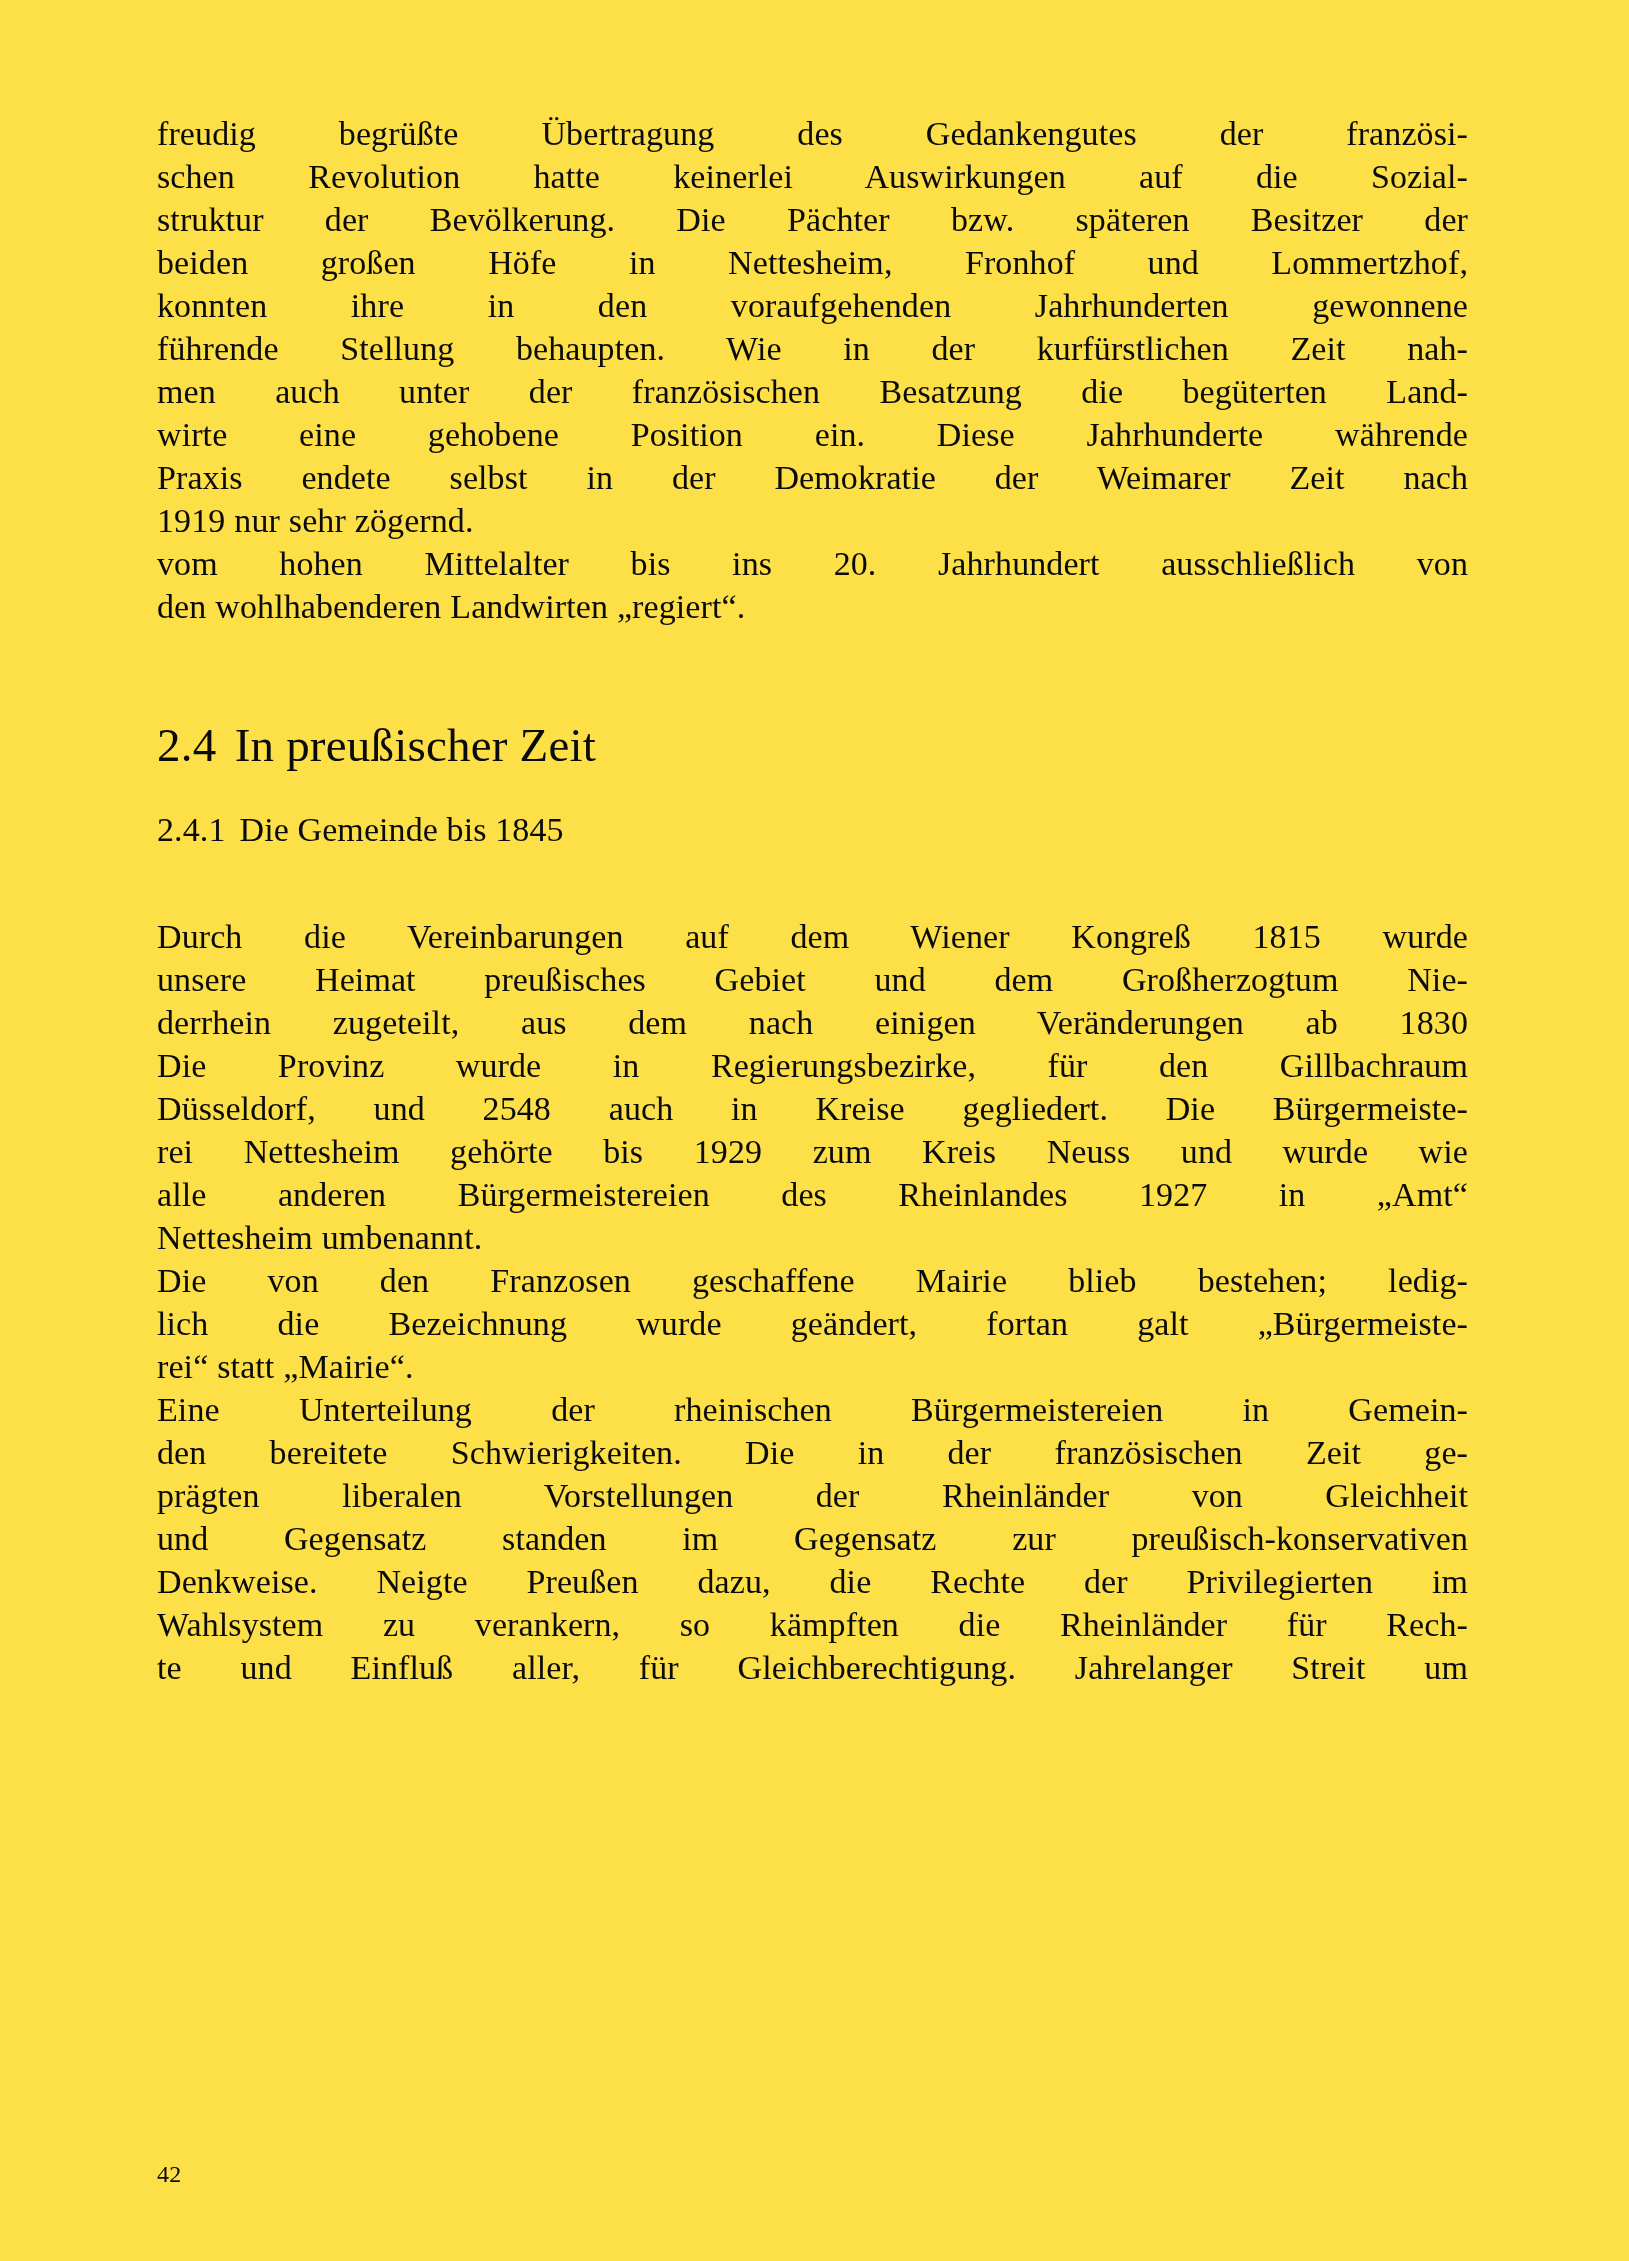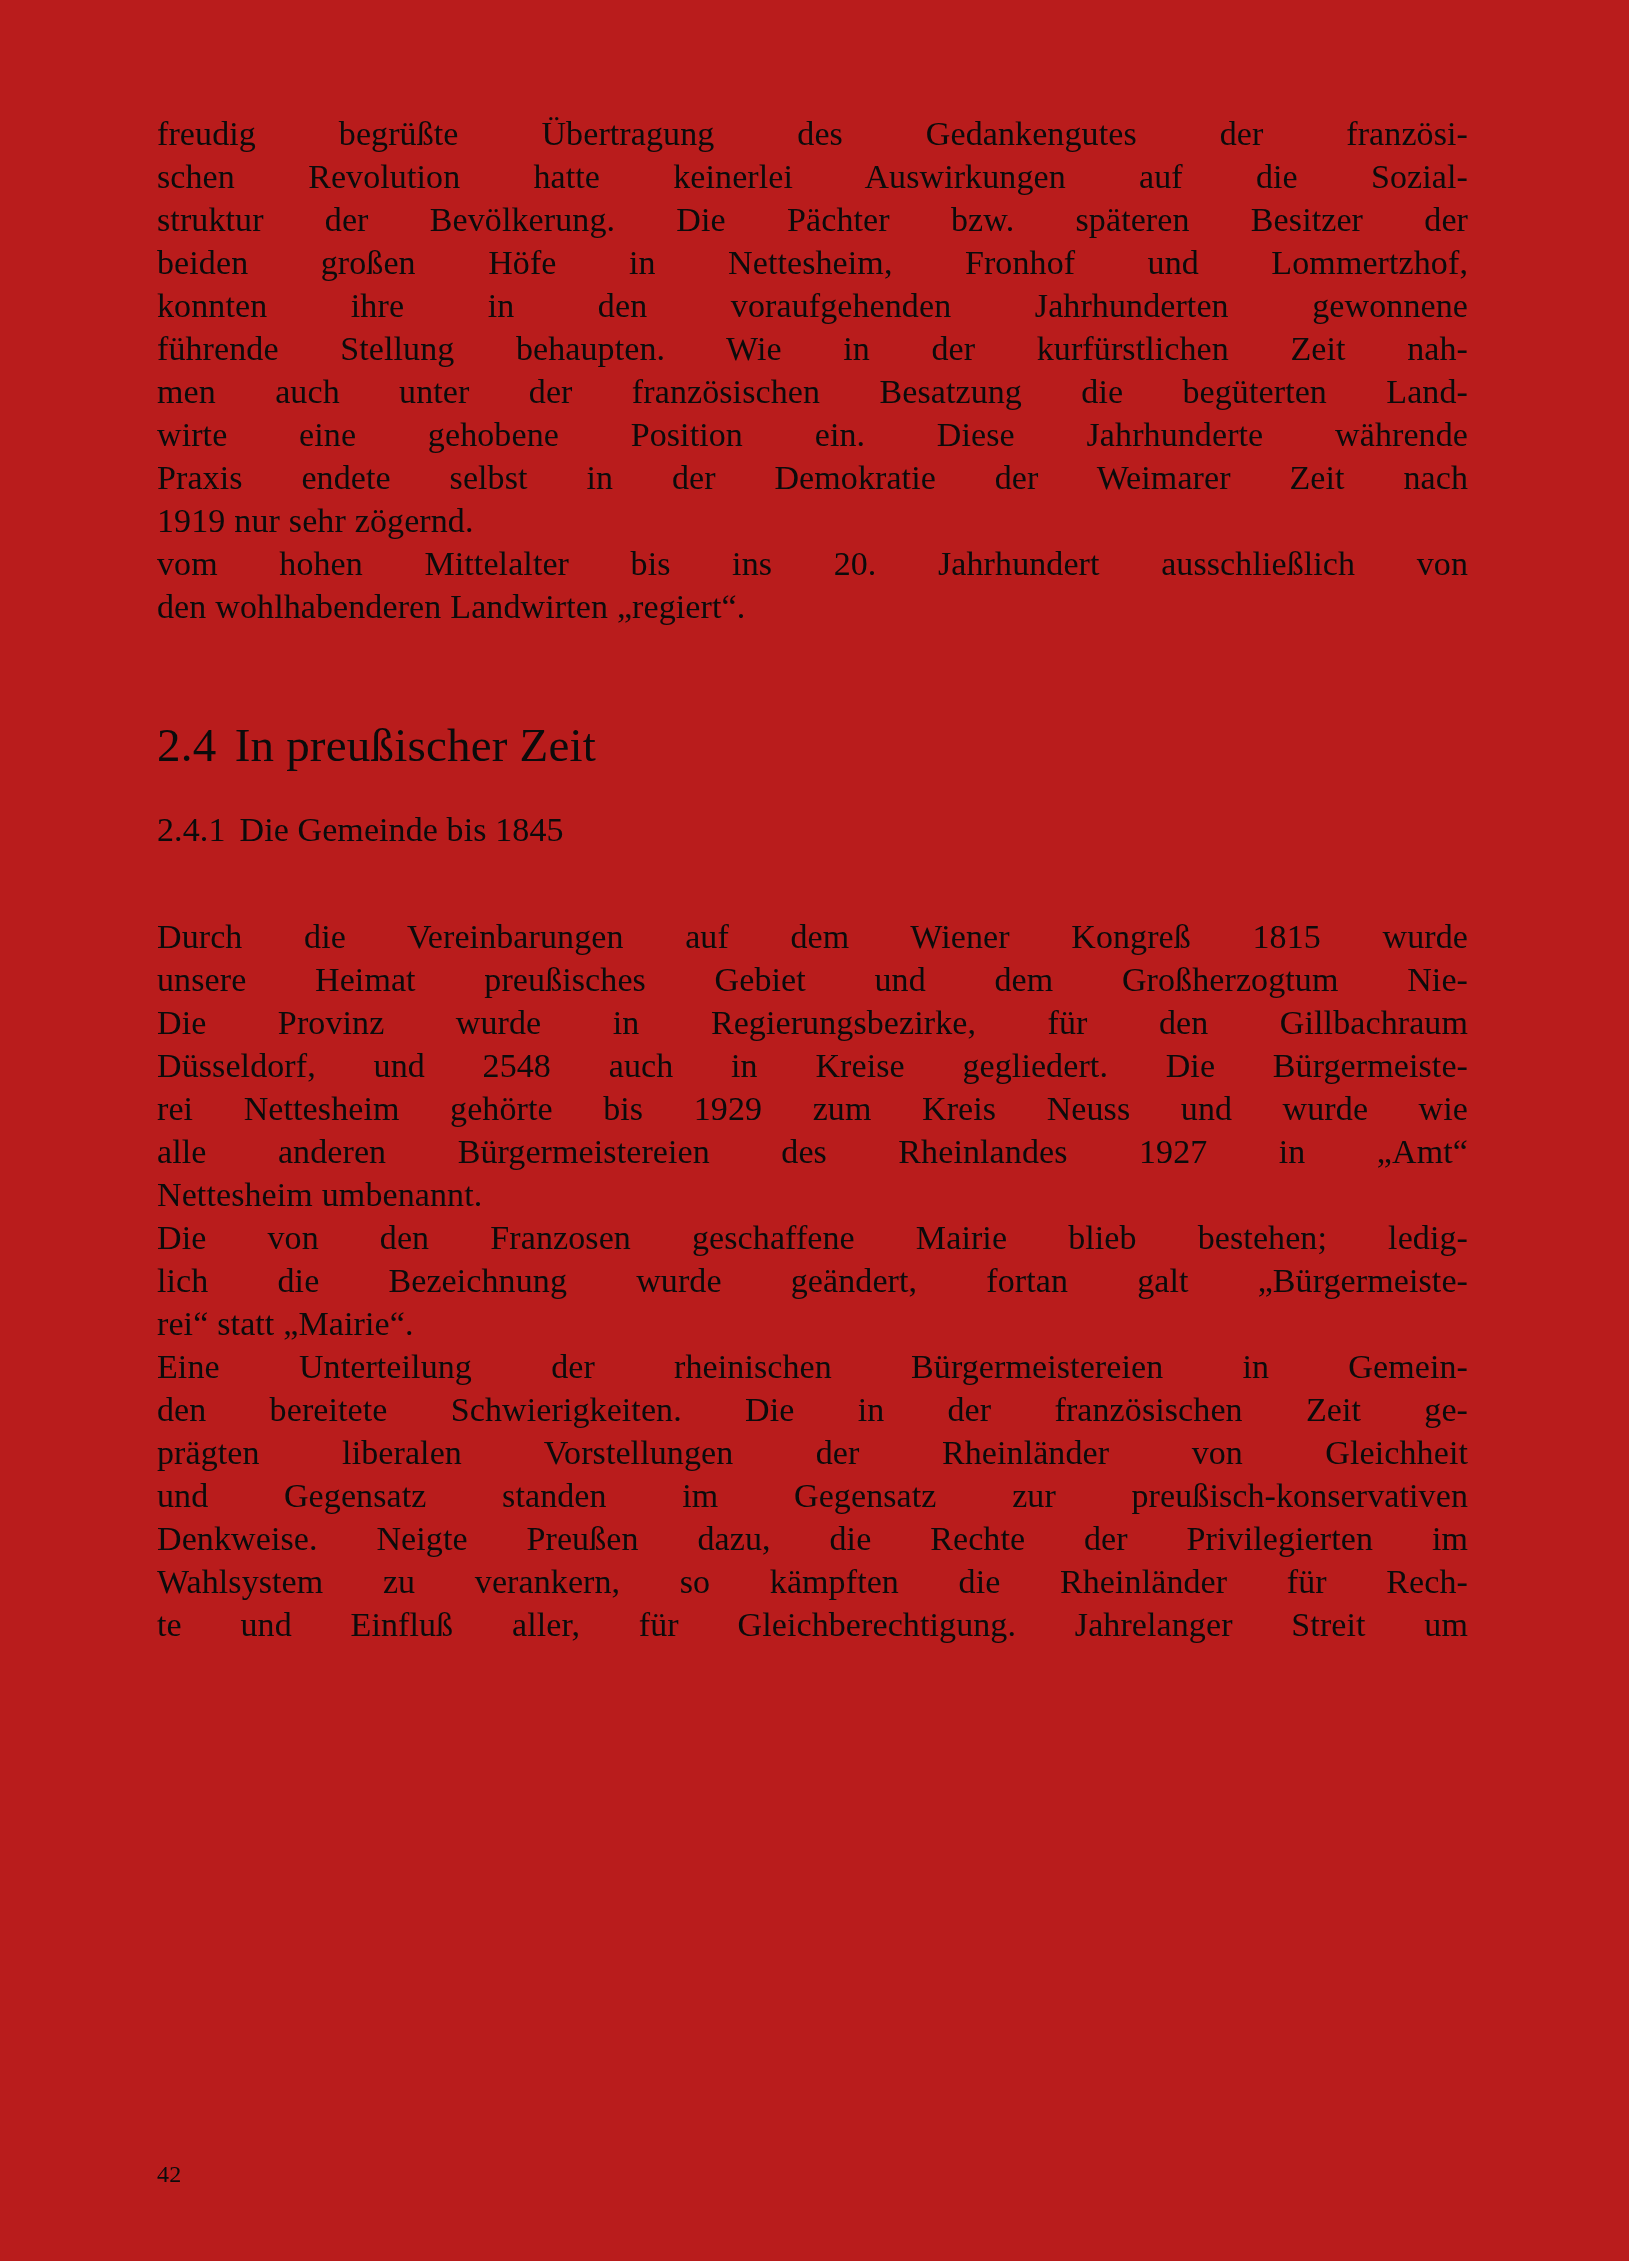--- a/index.html
+++ b/index.html
@@ -15,21 +15,21 @@
     color: #0b0b0b;
     overflow: hidden;
   }
 
   
   .page {
     position: absolute;
     left: 0; top: 0;
     width: 1630px;
     height: 2261px;
-    background: #b91c1c;
+    background: #fde047;
   }
 
   .text-column {
     position: absolute;
     left: 157px;
     top: 112px;
     width: 1311px;
   }
 
   
@@ -134,20 +134,21 @@
 
     <h3 class="h-sub">
       <span class="num">2.4.1</span><span>Die Gemeinde bis 1845</span>
     </h3>
 
     <div class="gap-after-sub"></div>
 
     <p class="para">
       <span class="just ln">Durch die Vereinbarungen auf dem Wiener Kongreß 1815 wurde</span>
       <span class="just ln">unsere Heimat preußisches Gebiet und dem Großherzogtum Nie-</span>
+      <span class="just ln">derrhein zugeteilt, aus dem nach einigen Veränderungen ab 1830</span>
       <span class="just ln">Die Provinz wurde in Regierungsbezirke, für den Gillbachraum</span>
       <span class="just ln">Düsseldorf, und 2548 auch in Kreise gegliedert. Die Bürgermeiste-</span>
       <span class="just ln">rei Nettesheim gehörte bis 1929 zum Kreis Neuss und wurde wie</span>
       <span class="just ln">alle anderen Bürgermeistereien des Rheinlandes 1927 in „Amt“</span>
       <span class="last ln">Nettesheim umbenannt.</span>
     </p>
 
     <p class="para">
       <span class="just ln">Die von den Franzosen geschaffene Mairie blieb bestehen; ledig-</span>
       <span class="just ln">lich die Bezeichnung wurde geändert, fortan galt „Bürgermeiste-</span>

